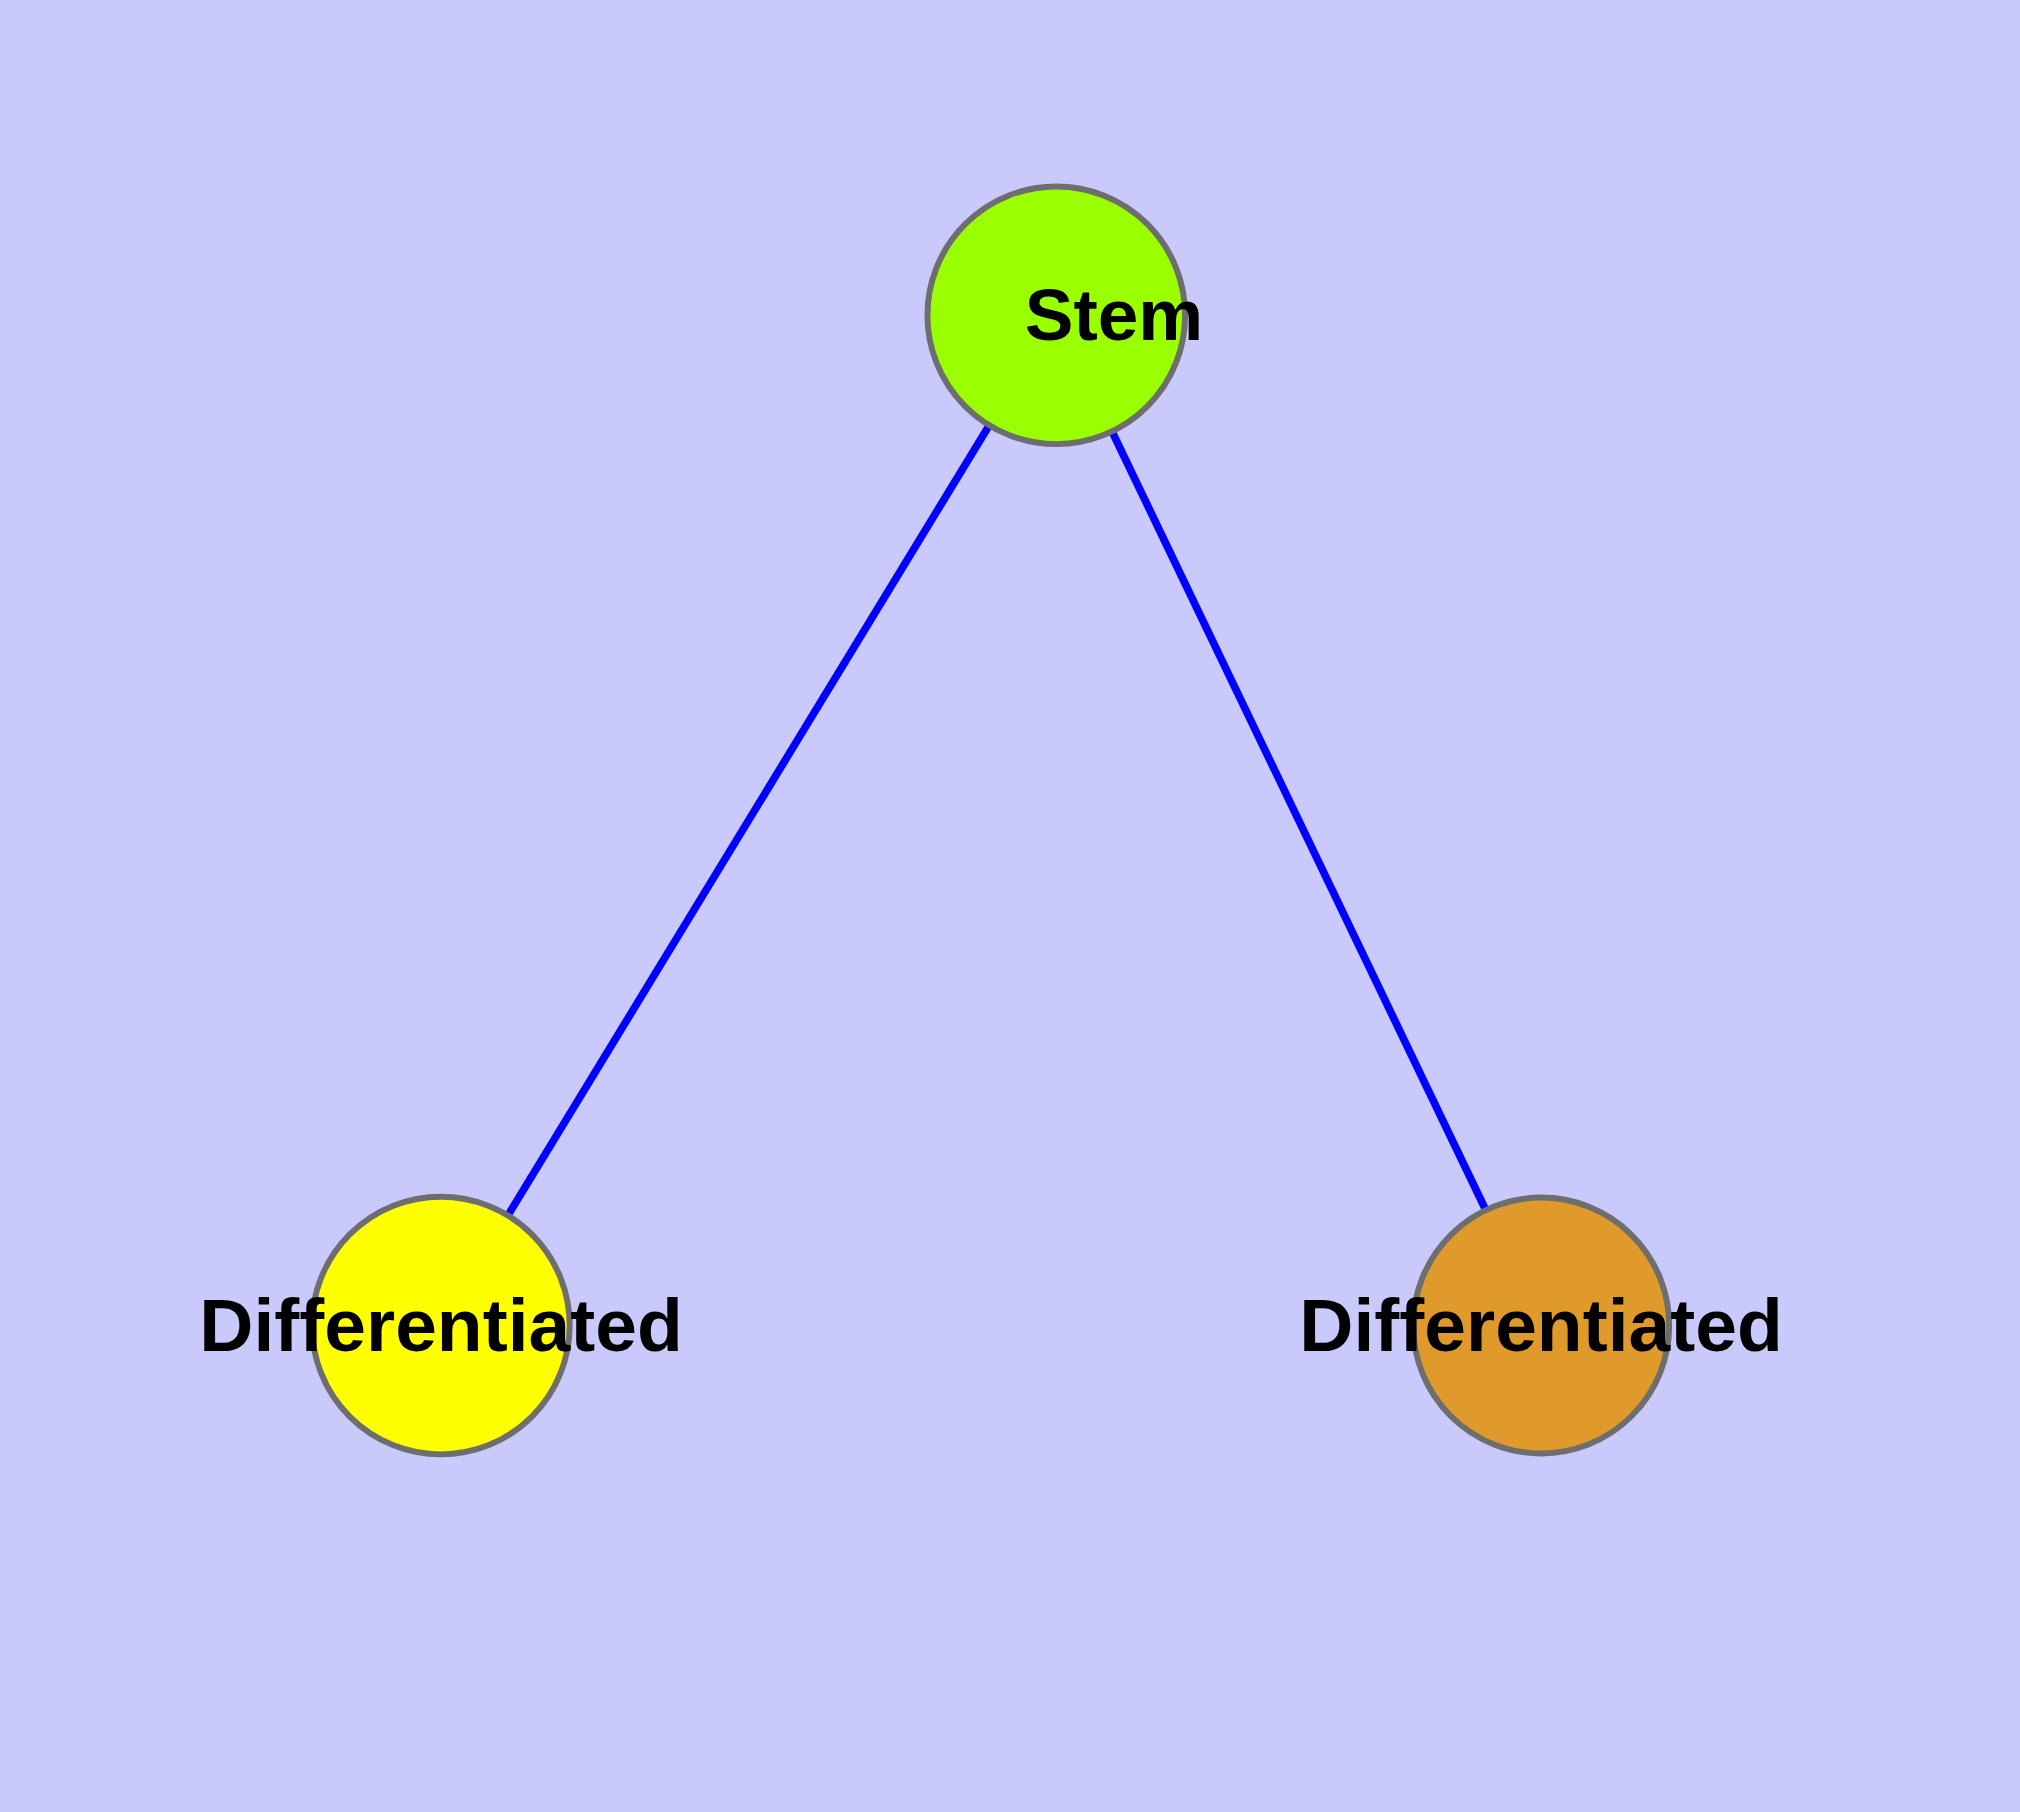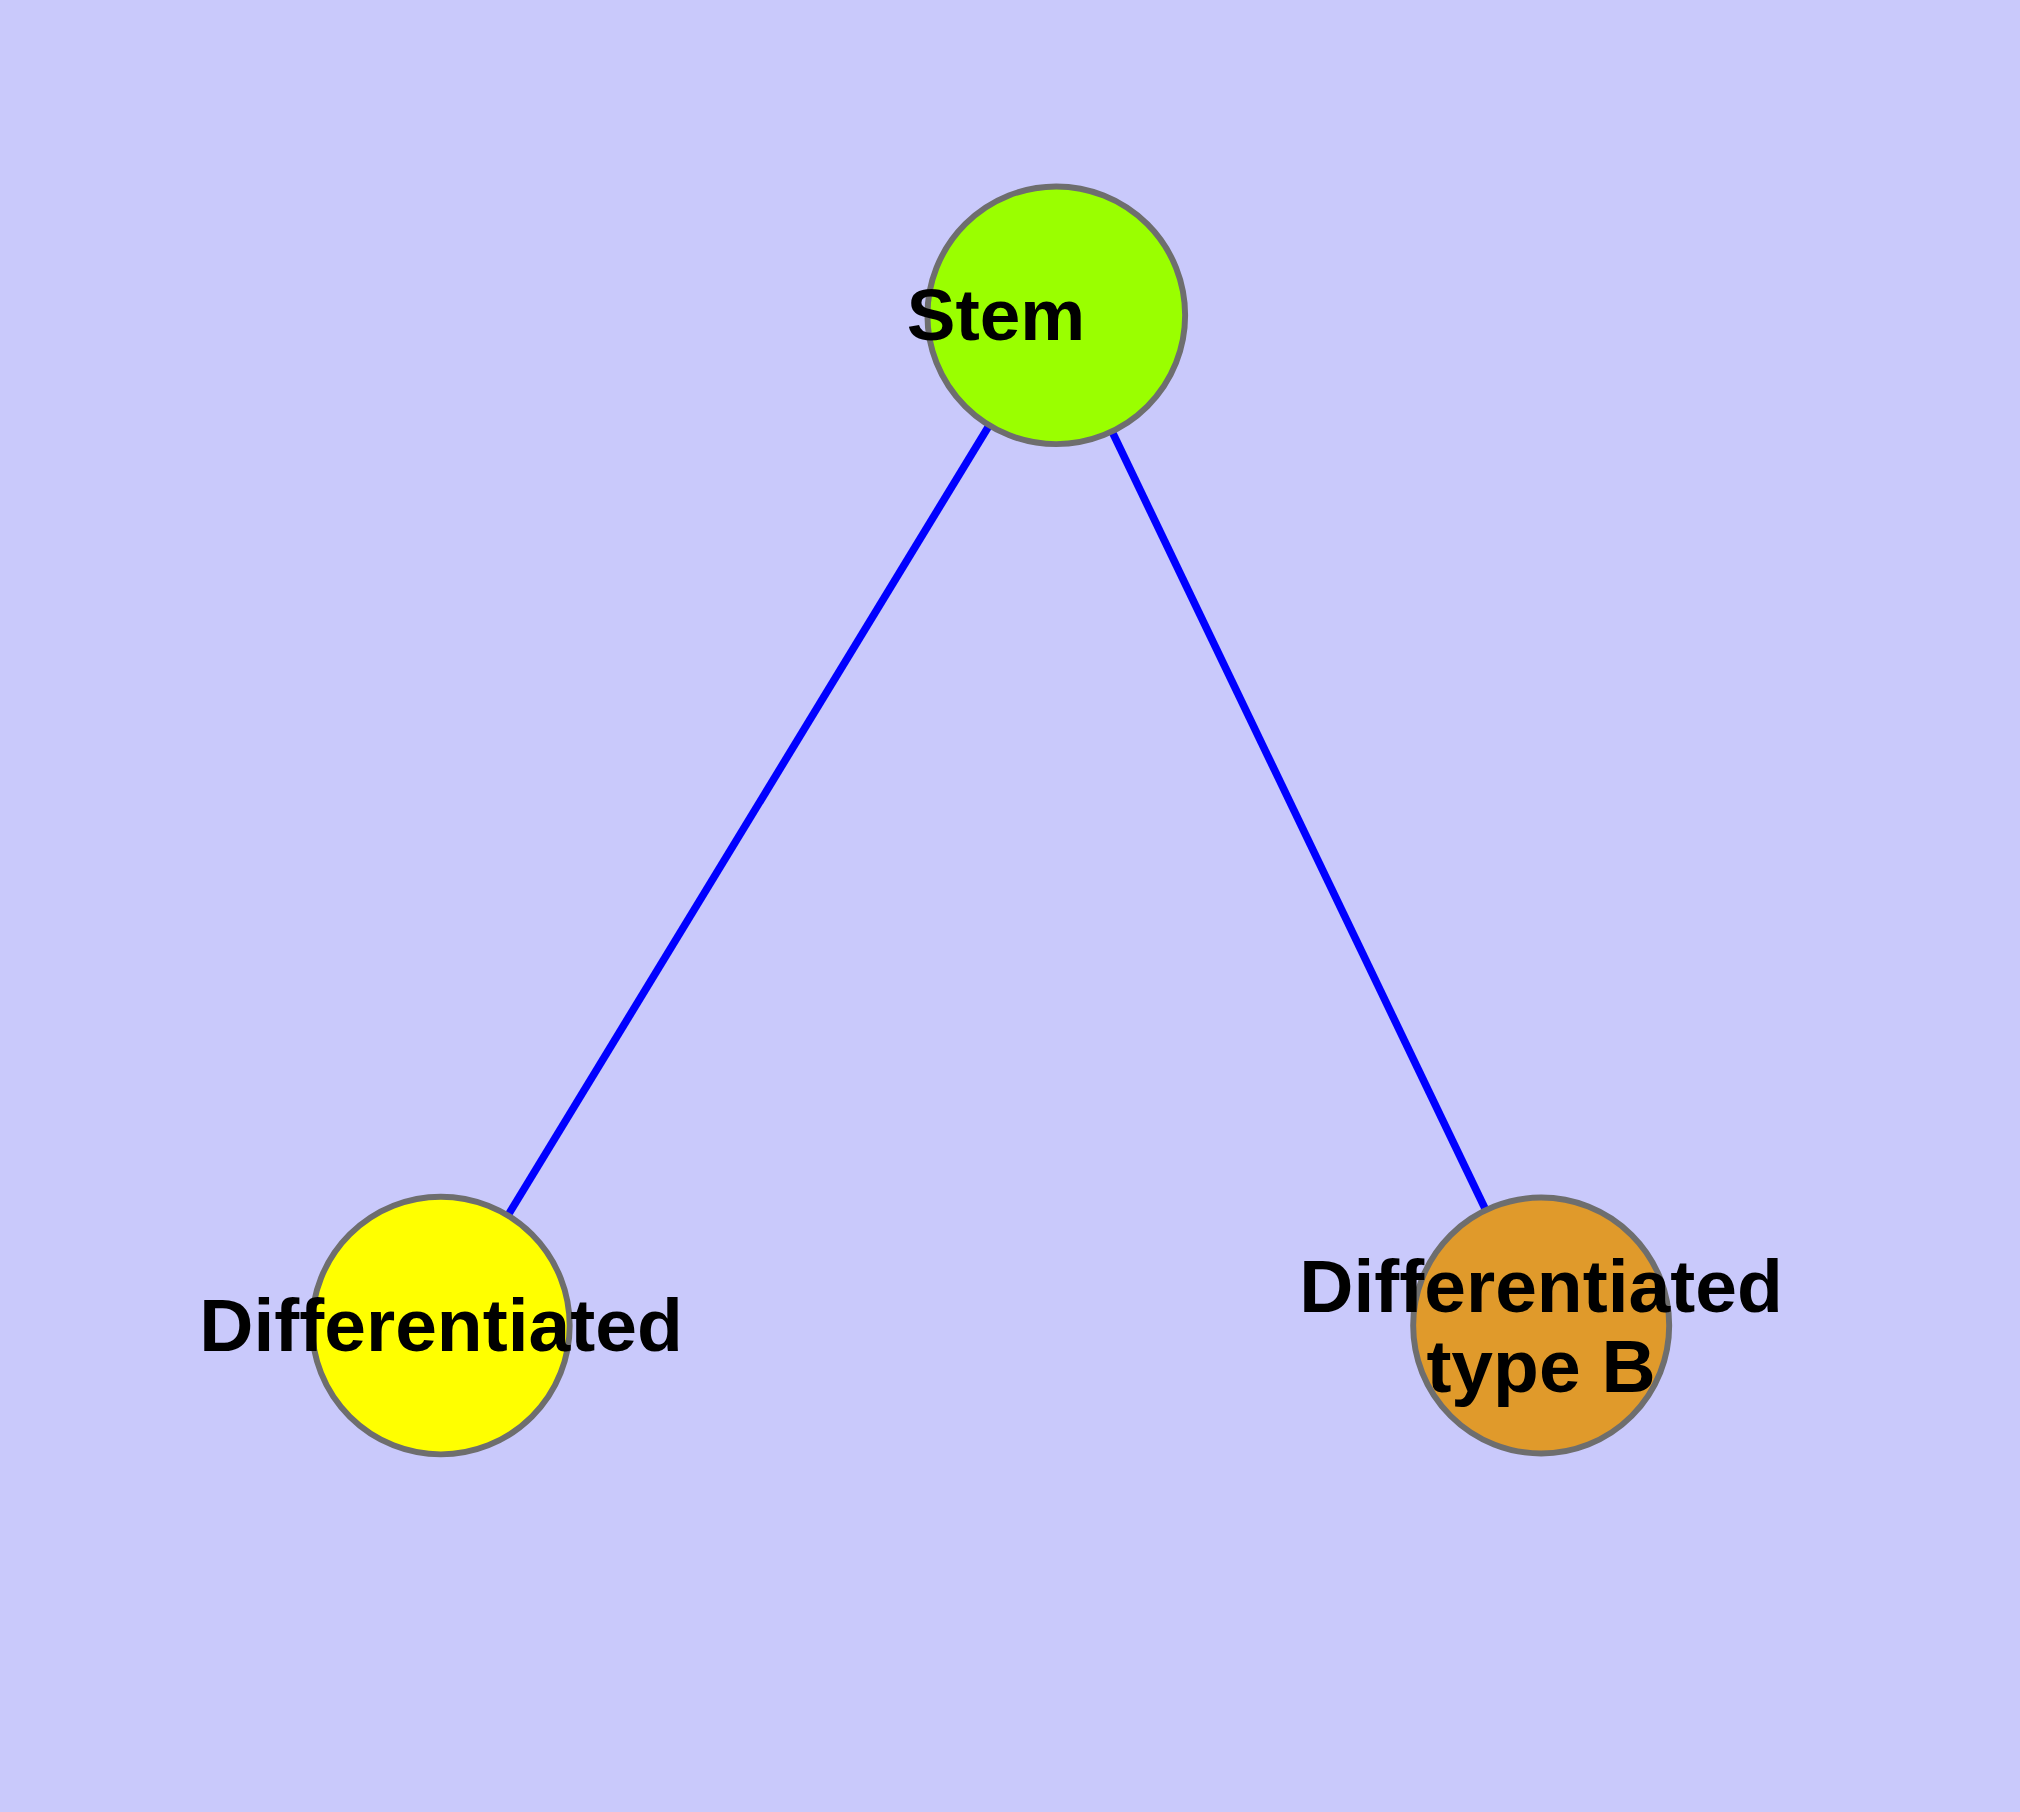--- a/index.html
+++ b/index.html
@@ -54,19 +54,19 @@
         <line x1="1246" y1="372" x2="1818" y2="1564" stroke="#0000ff" stroke-width="9" stroke-linecap="butt"></line>
       </g>
     <g id="node-layer">
         <circle cx="1246" cy="372" r="152" fill="#9aff00" stroke="#6e6e6e" stroke-width="7"></circle>
         <circle cx="520" cy="1564" r="152" fill="#ffff00" stroke="#6e6e6e" stroke-width="7"></circle>
         <circle cx="1818" cy="1564" r="151" fill="#e09a2b" stroke="#6e6e6e" stroke-width="7"></circle>
       </g>
   </svg>
 
   <div id="label-layer">
-      <div class="node-label label-stem" style="left: 996px; top: 315px; font-size: 73px; color: rgb(0, 0, 0);"><div>Stem</div></div>
+      <div class="node-label label-stem" style="left: 1114px; top: 315px; font-size: 73px; color: rgb(0, 0, 0);"><div>Stem</div></div>
       <div class="node-label label-diff-a" style="left: 441px; top: 1326px; font-size: 75px; color: rgb(0, 0, 0);"><div>Differentiated</div></div>
-      <div class="node-label label-diff-b" style="left: 1541px; top: 1326px; font-size: 75px; color: rgb(0, 0, 0);"><div>Differentiated</div><div>type B</div></div>
+      <div class="node-label label-diff-b" style="left: 1541px; top: 1326px; font-size: 75px; color: rgb(0, 0, 0);"><div>Differentiated</div></div>
     </div>
 
 </div>
 
 
 </body></html>

